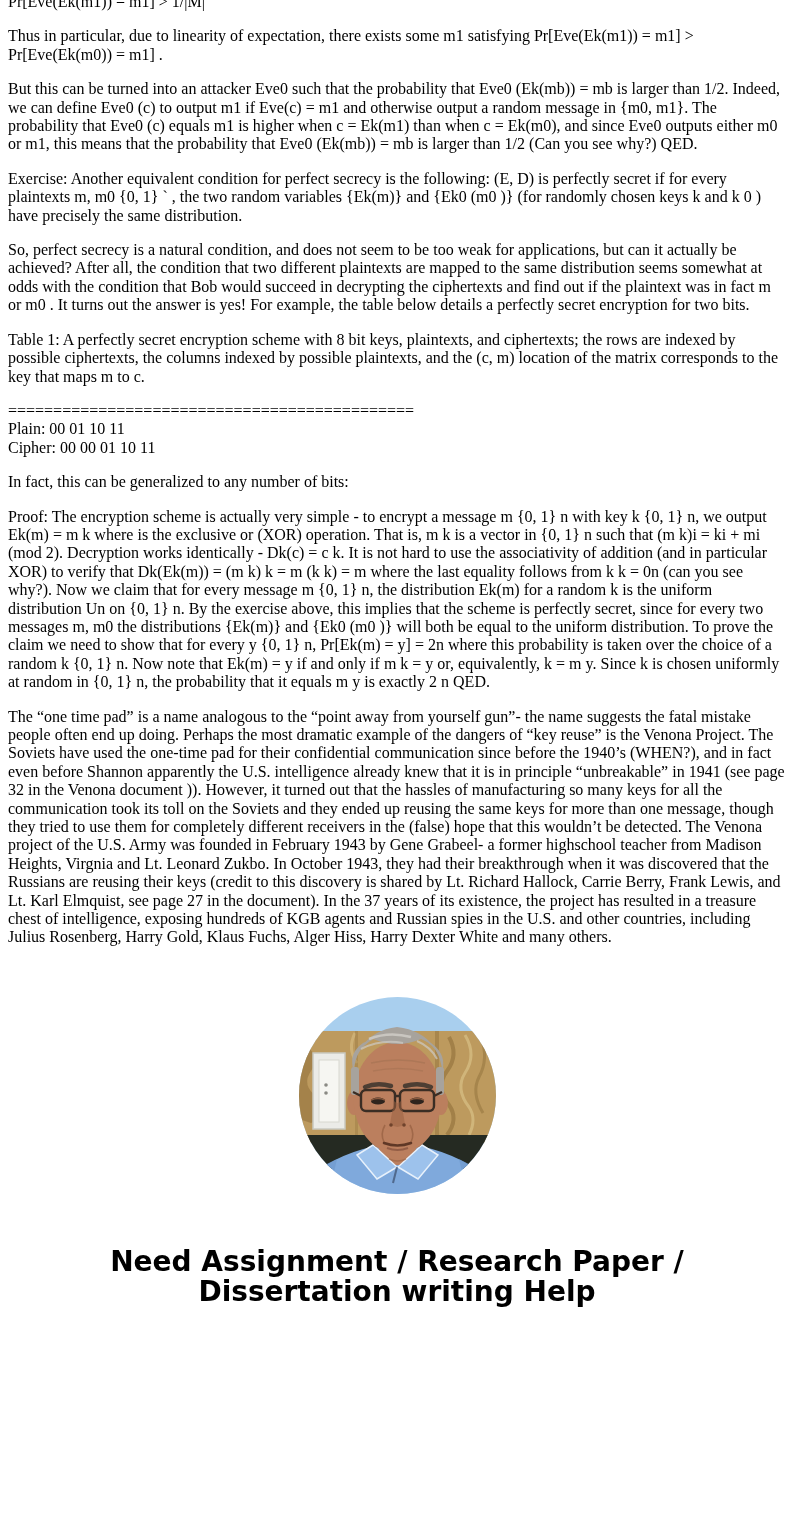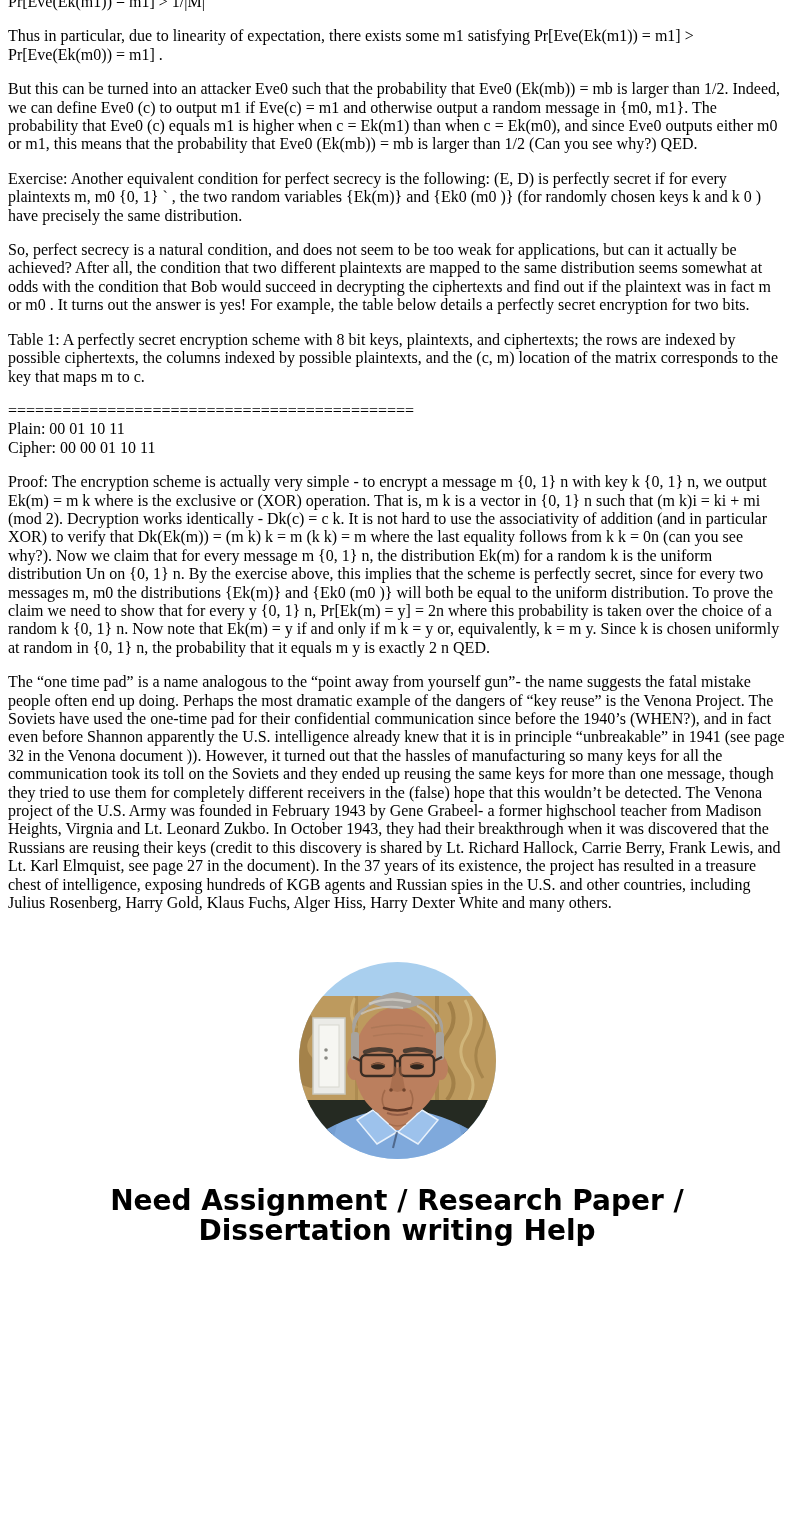--- a/index.html
+++ b/index.html
@@ -13,21 +13,21 @@
   .page { padding: 0 8px; }
   .para { margin: 16px 0; }
   .para.first { margin-top: -7px; }
   .b { font-weight: normal; }
   .photo-wrap {
     width: 197px; height: 197px;
     margin: 50px auto 0 auto;
   }
   .photo-wrap svg { display: block; }
   .banner {
-    margin: 27px auto 0 auto;
+    margin: 53px auto 0 auto;
     max-width: 762px;
     text-align: center;
     font-family: "DejaVu Sans", sans-serif;
     font-weight: bold;
     font-size: 28px;
     line-height: 30px;
     color: #000000;
   }
   .banner span { display: inline; }
   .banner .line { display: block; }
@@ -38,20 +38,21 @@
 <div class="page">
 
   <div>
       <p class="para first"><span>Pr[Eve(Ek(m1)) = m1] &gt; 1/|M|</span></p>
       <p class="para"><span>Thus in particular, due to linearity of expectation, there exists some m1 satisfying Pr[Eve(Ek(m1)) = m1] &gt; Pr[Eve(Ek(m0)) = m1] .</span></p>
       <p class="para"><span>But this can be turned into an attacker Eve0 such that the probability that Eve0 (Ek(mb)) = mb is larger than 1/2. Indeed, we can define Eve0 (c) to output m1 if Eve(c) = m1 and otherwise output a random message in {m0, m1}. The probability that Eve0 (c) equals m1 is higher when c = Ek(m1) than when c = Ek(m0), and since Eve0 outputs either m0 or m1, this means that the probability that Eve0 (Ek(mb)) = mb is larger than 1/2 (Can you see why?) QED.</span></p>
       <p class="para"><span class="b">Exercise</span><span>: Another equivalent condition for perfect secrecy is the following: (E, D) is perfectly secret if for every plaintexts m, m0 {0, 1} ` , the two random variables {Ek(m)} and {Ek0 (m0 )} (for randomly chosen keys k and k 0 ) have precisely the same distribution.</span></p>
       <p class="para"><span>So, perfect secrecy is a natural condition, and does not seem to be too weak for applications, but can it actually be achieved? After all, the condition that two different plaintexts are mapped to the same distribution seems somewhat at odds with the condition that Bob would succeed in decrypting the ciphertexts and find out if the plaintext was in fact m or m0 . It turns out the answer is yes! For example, the table below details a perfectly secret encryption for two bits.</span></p>
       <p class="para"><span>Table 1: A perfectly secret encryption scheme with 8 bit keys, plaintexts, and ciphertexts; the rows are indexed by possible ciphertexts, the columns indexed by possible plaintexts, and the (c, m) location of the matrix corresponds to the key that maps m to c.</span></p>
       <p class="para">=============================================<br>Plain: 00 01 10 11<br>Cipher: 00 00 01 10 11</p>
+      <p class="para"><span>In fact, this can be generalized to any number of bits:</span></p>
       <p class="para"><span class="b">Proof</span><span>: The encryption scheme is actually very simple - to encrypt a message m {0, 1} n with key k {0, 1} n, we output Ek(m) = m k where is the exclusive or (XOR) operation. That is, m k is a vector in {0, 1} n such that (m k)i = ki + mi (mod 2). Decryption works identically - Dk(c) = c k. It is not hard to use the associativity of addition (and in particular XOR) to verify that Dk(Ek(m)) = (m k) k = m (k k) = m where the last equality follows from k k = 0n (can you see why?). Now we claim that for every message m {0, 1} n, the distribution Ek(m) for a random k is the uniform distribution Un on {0, 1} n. By the exercise above, this implies that the scheme is perfectly secret, since for every two messages m, m0 the distributions {Ek(m)} and {Ek0 (m0 )} will both be equal to the uniform distribution. To prove the claim we need to show that for every y {0, 1} n, Pr[Ek(m) = y] = 2n where this probability is taken over the choice of a random k {0, 1} n. Now note that Ek(m) = y if and only if m k = y or, equivalently, k = m y. Since k is chosen uniformly at random in {0, 1} n, the probability that it equals m y is exactly 2 n QED.</span></p>
       <p class="para"><span>The “one time pad” is a name analogous to the “point away from yourself gun”- the name suggests the fatal mistake people often end up doing. Perhaps the most dramatic example of the dangers of “key reuse” is the Venona Project. The Soviets have used the one-time pad for their confidential communication since before the 1940’s (WHEN?), and in fact even before Shannon apparently the U.S. intelligence already knew that it is in principle “unbreakable” in 1941 (see page 32 in the Venona document )). However, it turned out that the hassles of manufacturing so many keys for all the communication took its toll on the Soviets and they ended up reusing the same keys for more than one message, though they tried to use them for completely different receivers in the (false) hope that this wouldn’t be detected. The Venona project of the U.S. Army was founded in February 1943 by Gene Grabeel- a former highschool teacher from Madison Heights, Virgnia and Lt. Leonard Zukbo. In October 1943, they had their breakthrough when it was discovered that the Russians are reusing their keys (credit to this discovery is shared by Lt. Richard Hallock, Carrie Berry, Frank Lewis, and Lt. Karl Elmquist, see page 27 in the document). In the 37 years of its existence, the project has resulted in a treasure chest of intelligence, exposing hundreds of KGB agents and Russian spies in the U.S. and other countries, including Julius Rosenberg, Harry Gold, Klaus Fuchs, Alger Hiss, Harry Dexter White and many others.</span></p>
     </div>
 
   <div class="photo-wrap">
     <svg width="197" height="197" viewBox="0 0 197 197">
       <defs>
         <clipPath id="circleClip">
             <circle cx="98.5" cy="98.5" r="98.5"></circle>
           </clipPath>

